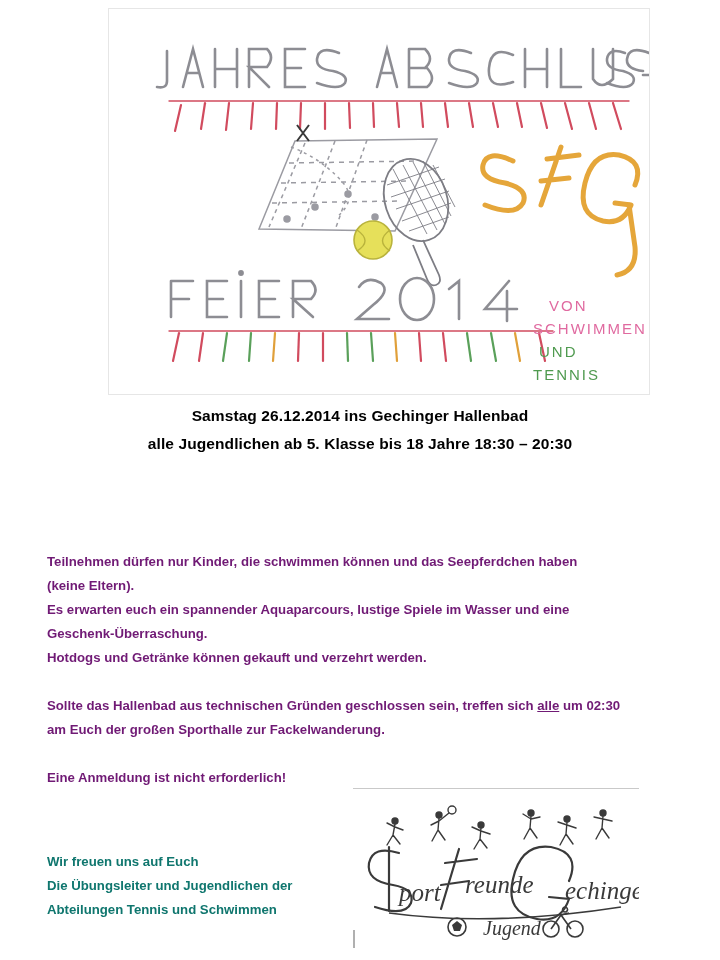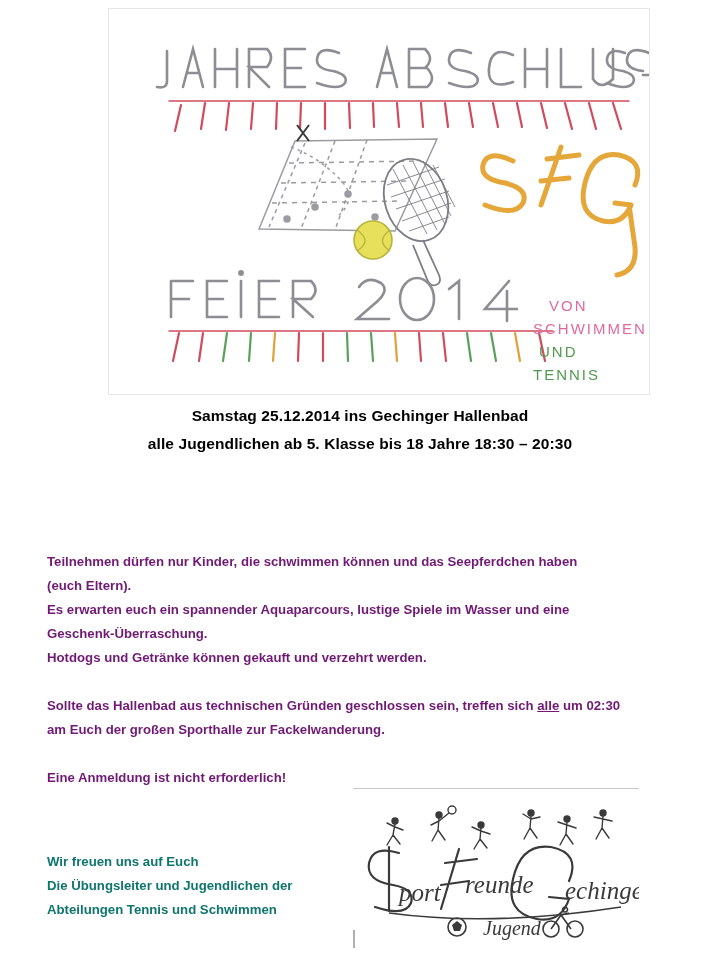--- a/index.html
+++ b/index.html
@@ -263,28 +263,28 @@
     <g font-family="'Liberation Sans', sans-serif" font-size="15" letter-spacing="2">
       <text x="440" y="302" fill="#e06aa0">VON</text>
       <text x="424" y="325" fill="#e06aa0">SCHWIMMEN</text>
       <text x="430" y="348" fill="#4f9a4f">UND</text>
       <text x="424" y="371" fill="#4f9a4f">TENNIS</text>
     </g>
   </svg>
 </div>
 
 <div class="headline">
-  <div class="line">Samstag 25.12.2014 ins Gechinger Hallenbad</div>
+  <div class="line">Samstag 26.12.2014 ins Gechinger Hallenbad</div>
   <div class="line">alle Jugendlichen ab 5. Klasse bis 18 Jahre 18:30 – 20:30</div>
 </div>
 
 <div class="body-text">
   <p>
     <span>Teilnehmen dürfen nur Kinder, die schwimmen können und das Seepferdchen haben</span><br>
-    <span>(euch Eltern).</span><br>
+    <span>(keine Eltern).</span><br>
     <span>Es erwarten euch ein spannender Aquaparcours, lustige Spiele im Wasser und eine</span><br>
     <span>Geschenk-Überraschung.</span><br>
     <span>Hotdogs und Getränke können gekauft und verzehrt werden.</span>
   </p>
   <div class="para-gap"></div>
   <p>
     <span>Sollte das Hallenbad aus technischen Gründen geschlossen sein, treffen sich </span><span class="u">alle</span><span> um 02:30</span><br>
     <span>am Euch der großen Sporthalle zur Fackelwanderung.</span>
   </p>
   <div class="para-gap"></div>

